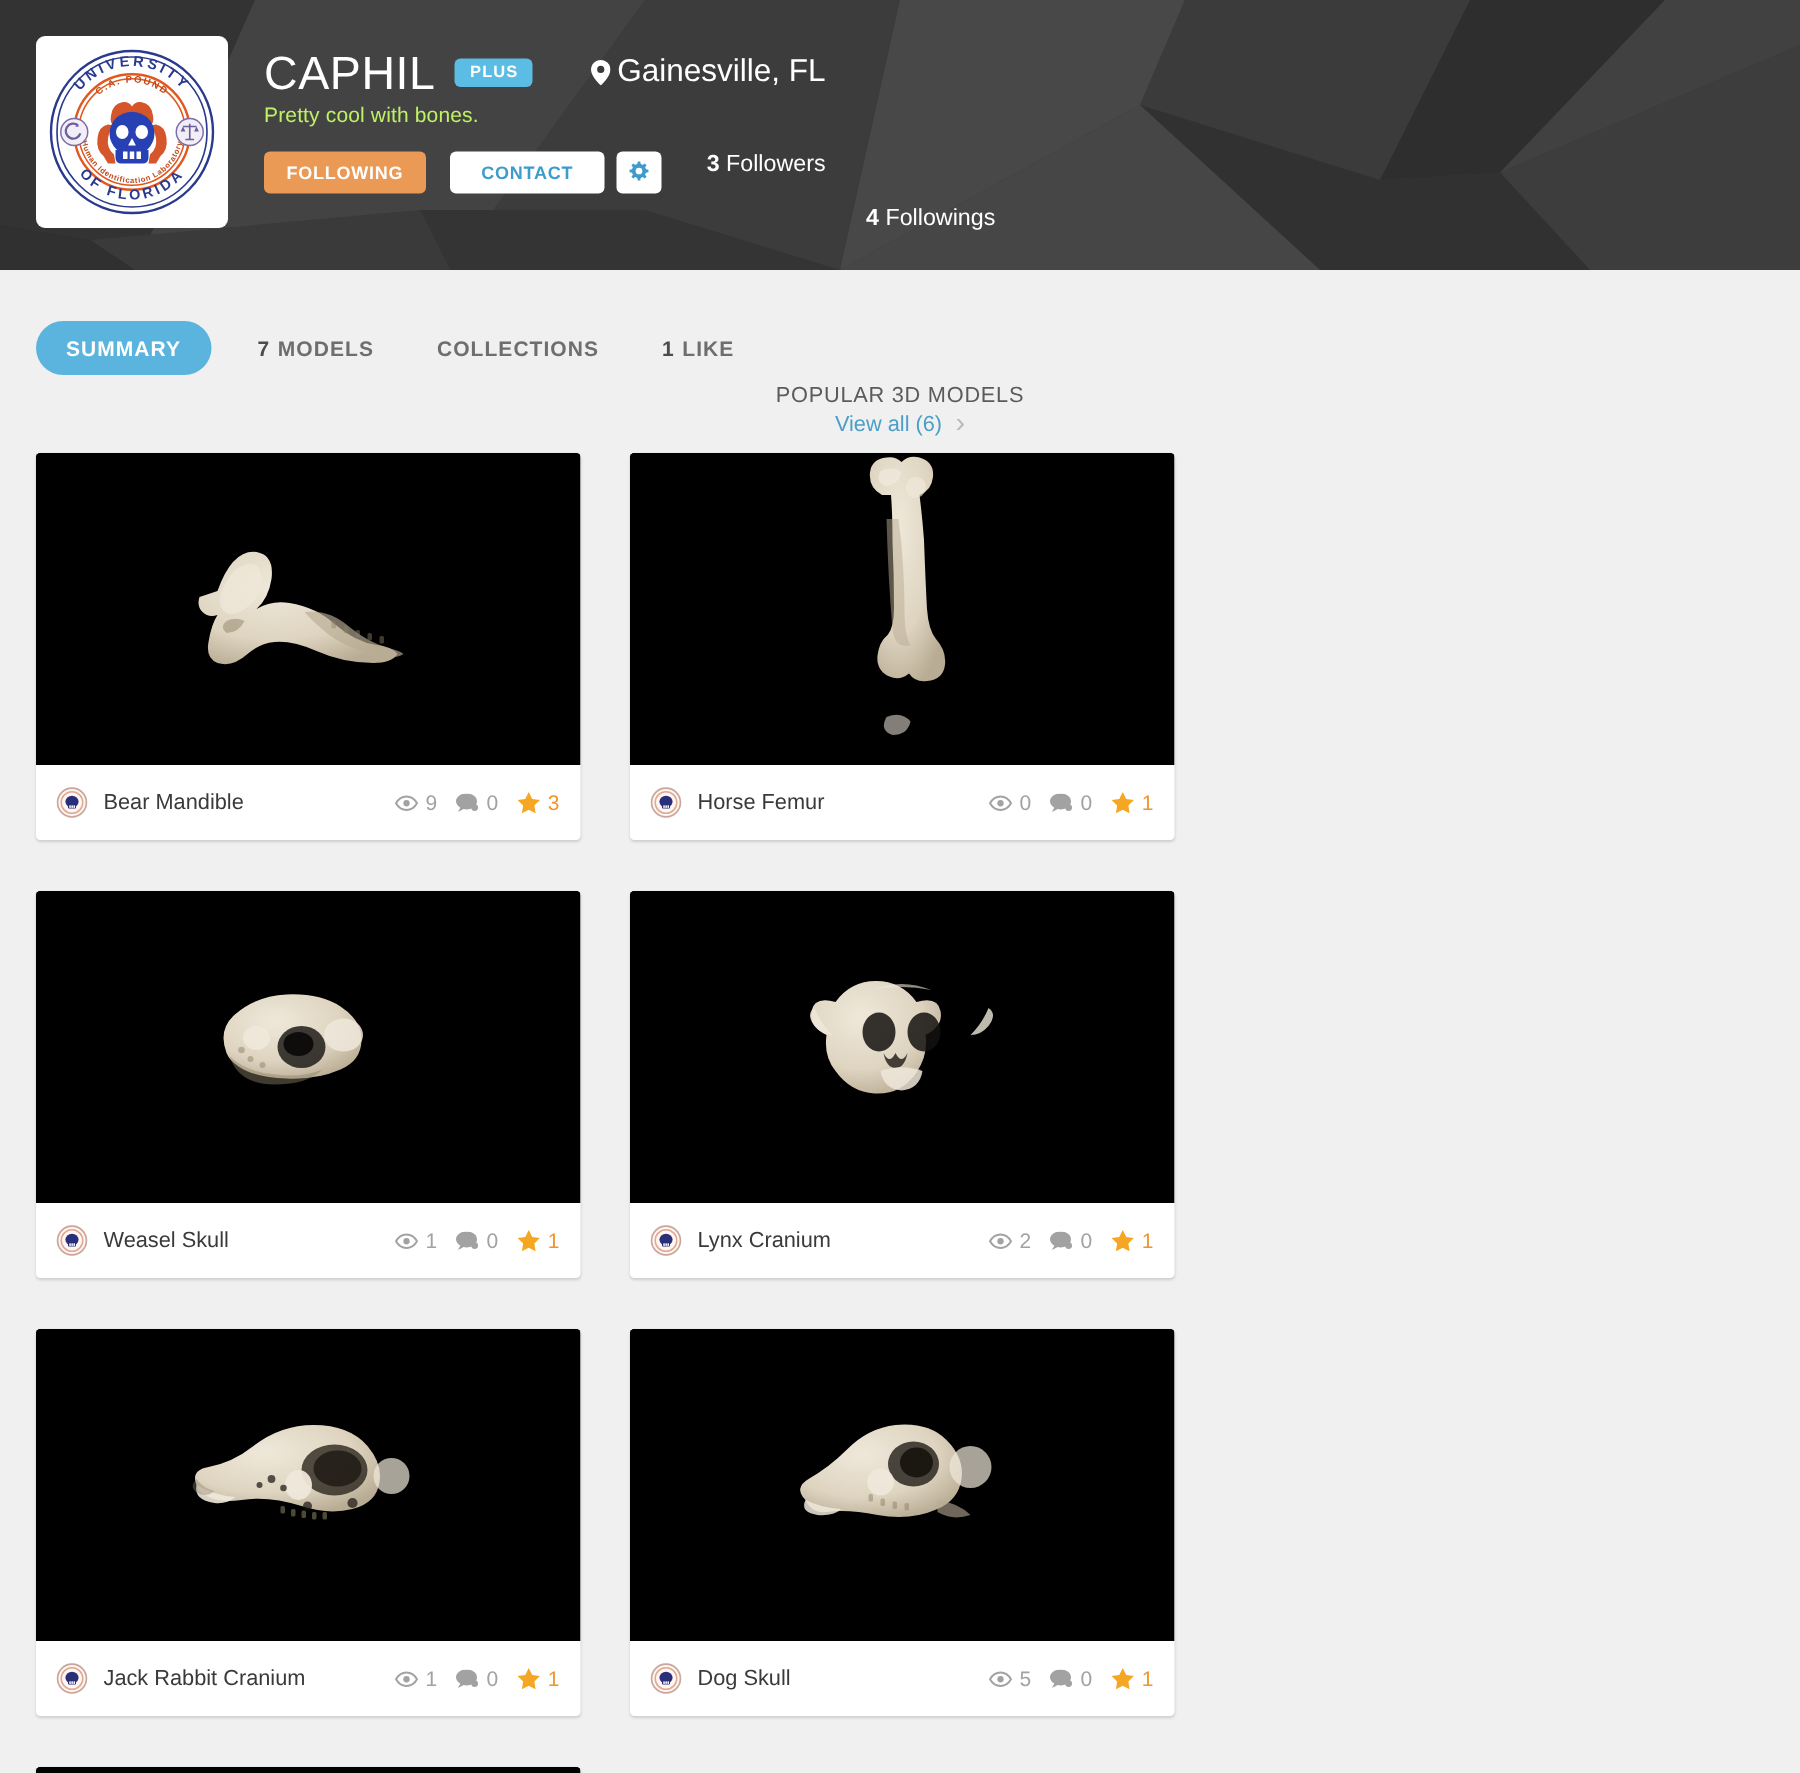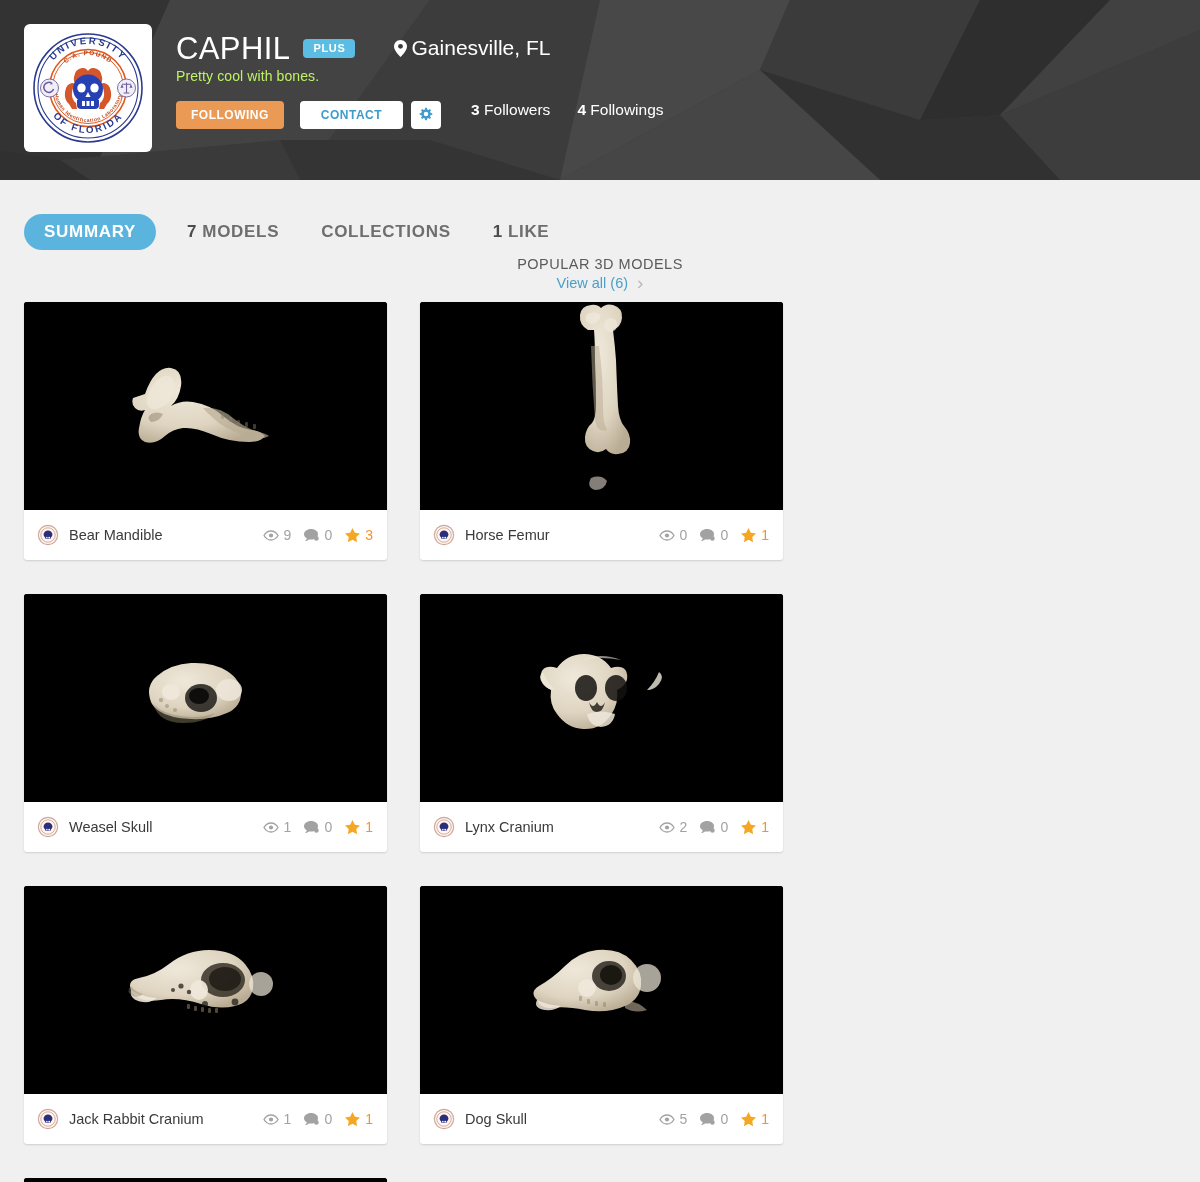--- a/index.html
+++ b/index.html
@@ -131,31 +131,31 @@
     padding: 0;
   }
   .stat {
     color: #ffffff;
     font-size: 15.5px;
     font-weight: 400;
     margin-left: 30px;
     cursor: pointer;
   }
   .stat .num { font-weight: bold; }
-  .stat + .stat { margin-left: 27px; }
+  .stat + .stat { margin-left: 27px; margin-top: 36px; }
 
   
   .tabbar {
     display: flex;
     align-items: center;
     padding: 28px 0 0 24px;
     height: 76px;
   }
   .tab {
-    font-size: 17px;
+    font-size: 14px;
     font-weight: bold;
     letter-spacing: 0.7px;
     color: #6e6e6e;
     cursor: pointer;
     padding: 0 11px;
     height: 36px;
     display: inline-flex;
     align-items: center;
     border-radius: 18px;
     white-space: nowrap;

